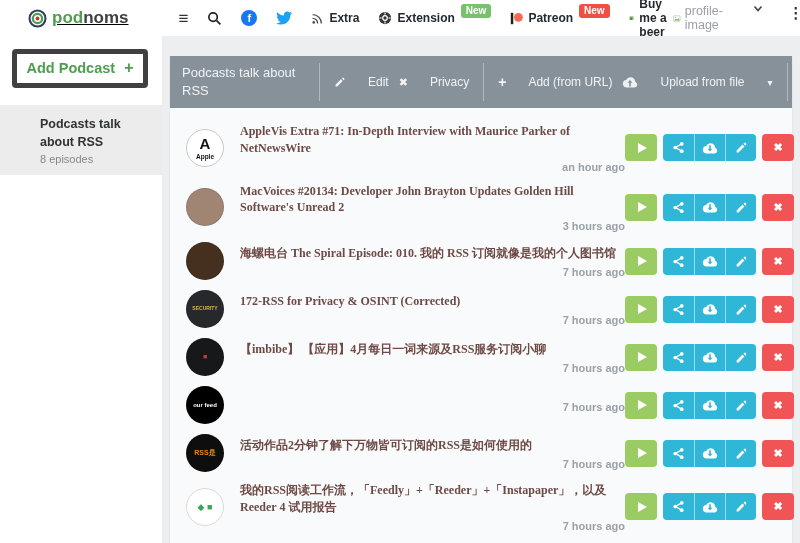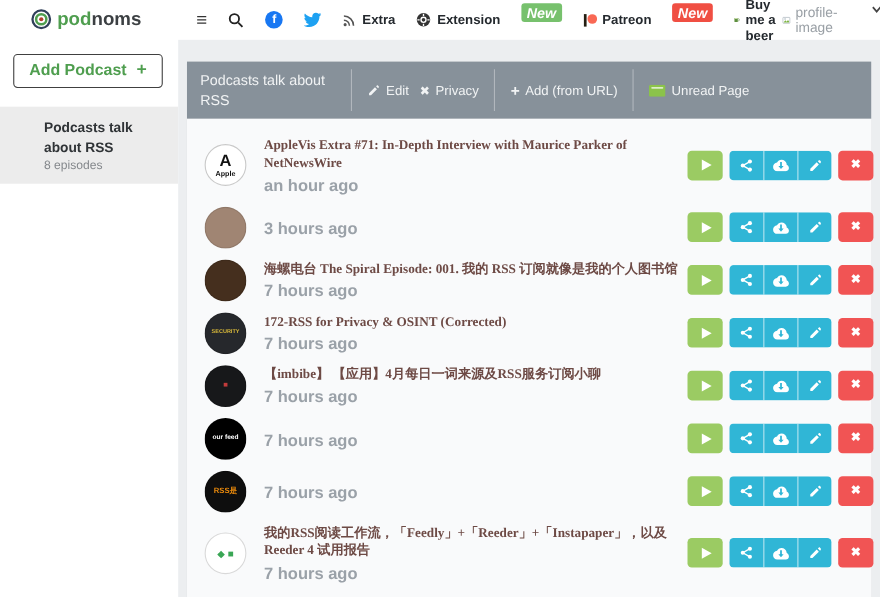--- a/index.html
+++ b/index.html
@@ -5,67 +5,67 @@
   html,body{margin:0;padding:0;}
   body{
     width:800px;height:543px;overflow:hidden;background:#fff;
     font-family:"Liberation Sans","DejaVu Sans",sans-serif;
     -webkit-font-smoothing:antialiased;
   }
   .app{width:800px;height:543px;display:flex;flex-direction:column;}
 
   
   .navbar{height:36px;flex:none;background:#fff;display:flex;align-items:center;padding-left:28px;position:relative;z-index:3;}
-  .brand{display:flex;gap:5px;font-size:17px;font-weight:800;cursor:pointer;}
+  .brand{display:flex;align-items:center;gap:5px;font-size:17px;font-weight:800;cursor:pointer;text-decoration:underline;}
   .brand-pod{color:var(--brand-green,#4f9e4f);}
   .brand-noms{color:#3c4043;}
   .nav-items{display:flex;align-items:center;gap:19px;margin-left:50px;}
   .nav-link{display:flex;align-items:center;gap:5px;font-size:12px;font-weight:700;color:#24292e;background:none;border:none;padding:0;cursor:pointer;font-family:inherit;text-decoration:none;}
   .icon-btn{background:none;border:none;padding:0;cursor:pointer;display:flex;align-items:center;color:#222;}
   .hamburger{font-size:17px;font-weight:700;line-height:1;color:#333;}
   .fb-circle{width:16px;height:16px;border-radius:50%;background:var(--facebook-blue,#1877f2);color:#fff;font-size:11px;font-weight:700;display:flex;align-items:center;justify-content:center;}
-  .badge{font-size:13px;font-weight:700;color:#fff;padding:2px 5px;border-radius:3px;position:relative;top:-7px;margin-left:14px;line-height:1;font-style:italic;}
+  .badge{font-size:10px;font-weight:700;color:#fff;padding:2px 5px;border-radius:3px;position:relative;top:-7px;margin-left:1px;line-height:1;}
   .badge.green{background:var(--badge-green,#77c16d);}
   .badge.red{background:var(--badge-red,#f04f43);}
   .nav-right{margin-left:auto;margin-right:14px;display:flex;align-items:flex-start;gap:25px;}
   .profile{display:flex;align-items:center;gap:4px;color:#9aa0a6;font-size:12.5px;cursor:pointer;}
   .kebab{font-size:15px;font-weight:700;color:#333;}
 
   
   .body-row{flex:1;display:flex;min-height:0;}
   .sidebar{width:162px;flex:none;background:#fff;display:flex;flex-direction:column;}
-  .add-podcast{margin:13px 14px 17px 12px;padding:5px 8px 6px;background:#fff;border:1px solid #404040;border-radius:4px;
+  .add-podcast{margin:13px 14px 17px 12px;padding:5px 8px 6px;background:#fff;border:5px solid #404040;border-radius:4px;
     color:var(--brand-green,#4f9e4f);font-weight:700;font-size:14.5px;display:flex;align-items:center;justify-content:center;gap:9px;cursor:pointer;font-family:inherit;}
   .add-plus{font-size:16px;font-weight:700;}
   .sidebar-item{background:#ececec;padding:10px 10px 10px 40px;cursor:pointer;}
   .sidebar-item-title{font-weight:700;font-size:12.5px;color:#2f3336;line-height:1.45;}
   .sidebar-item-meta{font-size:11px;color:#84888c;margin-top:2px;}
 
   .main{flex:1;background:#eceef0;padding:20px 8px 0;box-sizing:border-box;display:flex;flex-direction:column;min-width:0;}
 
   
   .card{display:flex;flex-direction:column;box-shadow:0 1px 2px rgba(0,0,0,.08);}
   .card-header{background:var(--toolbar-bg,#87919a);color:#f1f3f4;display:flex;align-items:center;height:52px;box-sizing:border-box;padding:4px 12px;}
   .tb-title{width:128px;flex:none;font-size:13px;line-height:1.4;}
   .tb-sep{align-self:stretch;border-left:1px solid rgba(255,255,255,.35);margin:3px 9px;}
-  .tb-btn{background:none;border:none;color:#f1f3f4;font-size:12px;display:flex;align-items:center;gap:5px;padding:4px 5px;cursor:pointer;font-family:inherit;white-space:nowrap;}
+  .tb-btn{background:none;border:none;color:#f1f3f4;font-size:12px;display:flex;align-items:center;gap:22px;padding:4px 5px;cursor:pointer;font-family:inherit;white-space:nowrap;}
   .tb-x{font-size:11px;}
   .tb-plus{font-size:14px;font-weight:700;}
   .tb-caret{font-size:10px;margin-left:1px;}
 
   .card-body{background:#f9fafb;padding:10px 0 8px;}
 
   
   .episode-row{display:flex;align-items:center;padding:5px 14px 5px 16px;}
   .avatar{width:38px;height:38px;border-radius:50%;flex:none;margin-right:16px;display:flex;flex-direction:column;align-items:center;justify-content:center;
     border:1px solid rgba(0,0,0,.10);font-weight:700;text-align:center;line-height:1.15;overflow:hidden;cursor:pointer;box-sizing:border-box;}
   .avatar-sub{font-size:6.5px;font-weight:700;}
   .ep-content{width:385px;flex:none;}
   .ep-title{font-size:12px;font-weight:700;color:var(--title-link,#6d4a45);line-height:1.4;cursor:pointer;font-family:Liberation Serif, serif;}
-  .ep-time{margin-top:4px;font-size:15px;color:#9aa1a8;font-weight:600;}
+  .ep-time{margin-top:4px;font-size:11px;color:#9aa1a8;font-weight:600;text-align:right;}
   .ep-actions{margin-left:auto;display:flex;align-items:center;gap:6px;}
   .btn{width:32px;height:27px;border:none;border-radius:4px;display:flex;align-items:center;justify-content:center;padding:0;cursor:pointer;}
   .btn.play{background:var(--play-green,#9bcb63);}
   .play-tri{width:0;height:0;border-left:9px solid #fff;border-top:5.5px solid transparent;border-bottom:5.5px solid transparent;margin-left:2px;}
   .btn-group{display:flex;border-radius:4px;overflow:hidden;}
   .btn-group .btn{border-radius:0;background:var(--action-cyan,#30b6d6);width:31px;}
   .btn-group .btn + .btn{border-left:1px solid rgba(255,255,255,.5);}
   .btn.danger{background:var(--danger-red,#f15454);color:#fff;font-size:12px;font-weight:700;}
   .x-glyph{color:#fff;font-size:11px;line-height:1;}
 </style>
@@ -191,20 +191,28 @@
           </button>
           <button class="tb-btn">
             <span class="tb-x">✖</span>
             <span>Privacy</span>
           </button>
           <span class="tb-sep"></span>
           <button class="tb-btn">
             <span class="tb-plus">+</span>
             <span>Add (from URL)</span>
           </button>
+          <button class="tb-btn">
+            <svg width="16" height="12" viewBox="0 0 20 14">
+              <path fill="#eef0f2" d="M16.4 5.7C15.9 3 13.5 1 10.6 1 8.4 1 6.4 2.2 5.5 4.2 2.9 4.5 1 6.6 1 9.2 1 11.8 3.1 14 5.8 14h9.7c1.9 0 3.5-1.6 3.5-3.5 0-1.8-1.1-3.3-2.6-3.8z"></path>
+              <path fill="var(--toolbar-bg,#87919a)" d="M10 4.5L7 8h2v4.5h2V8h2z"></path>
+            </svg>
+            <span>Upload from file</span>
+            <span class="tb-caret">▾</span>
+          </button>
           <span class="tb-sep"></span>
           <button class="tb-btn">
             <svg width="15" height="11" viewBox="0 0 15 11">
               <rect width="15" height="11" rx="1.5" fill="#8bc34a"></rect>
               <rect x="2" y="2" width="11" height="1.6" rx="0.8" fill="#dcedc8"></rect>
             </svg>
             <span>Unread Page</span>
           </button>
 
         </div>
@@ -252,20 +260,21 @@
       </button>
     </div>
   </div>
 
   <div class="episode-row">
     <div class="avatar" style="background: rgb(160, 133, 115); color: rgb(236, 226, 216); font-size: 10px;">
       <span></span>
       <span class="avatar-sub"></span>
     </div>
     <div class="ep-content">
+      <div class="ep-title">MacVoices #20134: Developer John Brayton Updates Golden Hill Software's Unread 2</div>
       <div class="ep-time">3 hours ago</div>
     </div>
     <div class="ep-actions">
       <button class="btn play">
         <span class="play-tri"></span>
       </button>
       <div class="btn-group">
         <button class="btn">
           <svg width="13" height="13" viewBox="0 0 16 16">
             <g stroke="#fff" stroke-width="1.6">
@@ -294,21 +303,21 @@
       </button>
     </div>
   </div>
 
   <div class="episode-row">
     <div class="avatar" style="background: rgb(69, 47, 30); color: rgb(199, 154, 85); font-size: 10px;">
       <span></span>
       <span class="avatar-sub"></span>
     </div>
     <div class="ep-content">
-      <div class="ep-title">海螺电台 The Spiral Episode: 001. 我的 RSS 订阅就像是我的个人图书馆</div>
+      <div class="ep-title">海螺电台 The Spiral Episode: 010. 我的 RSS 订阅就像是我的个人图书馆</div>
       <div class="ep-time">7 hours ago</div>
     </div>
     <div class="ep-actions">
       <button class="btn play">
         <span class="play-tri"></span>
       </button>
       <div class="btn-group">
         <button class="btn">
           <svg width="13" height="13" viewBox="0 0 16 16">
             <g stroke="#fff" stroke-width="1.6">
@@ -465,20 +474,21 @@
       </button>
     </div>
   </div>
 
   <div class="episode-row">
     <div class="avatar" style="background: rgb(14, 14, 14); color: rgb(232, 137, 12); font-size: 7px;">
       <span>RSS是</span>
       <span class="avatar-sub"></span>
     </div>
     <div class="ep-content">
+      <div class="ep-title">活动作品2分钟了解下万物皆可订阅的RSS是如何使用的</div>
       <div class="ep-time">7 hours ago</div>
     </div>
     <div class="ep-actions">
       <button class="btn play">
         <span class="play-tri"></span>
       </button>
       <div class="btn-group">
         <button class="btn">
           <svg width="13" height="13" viewBox="0 0 16 16">
             <g stroke="#fff" stroke-width="1.6">

